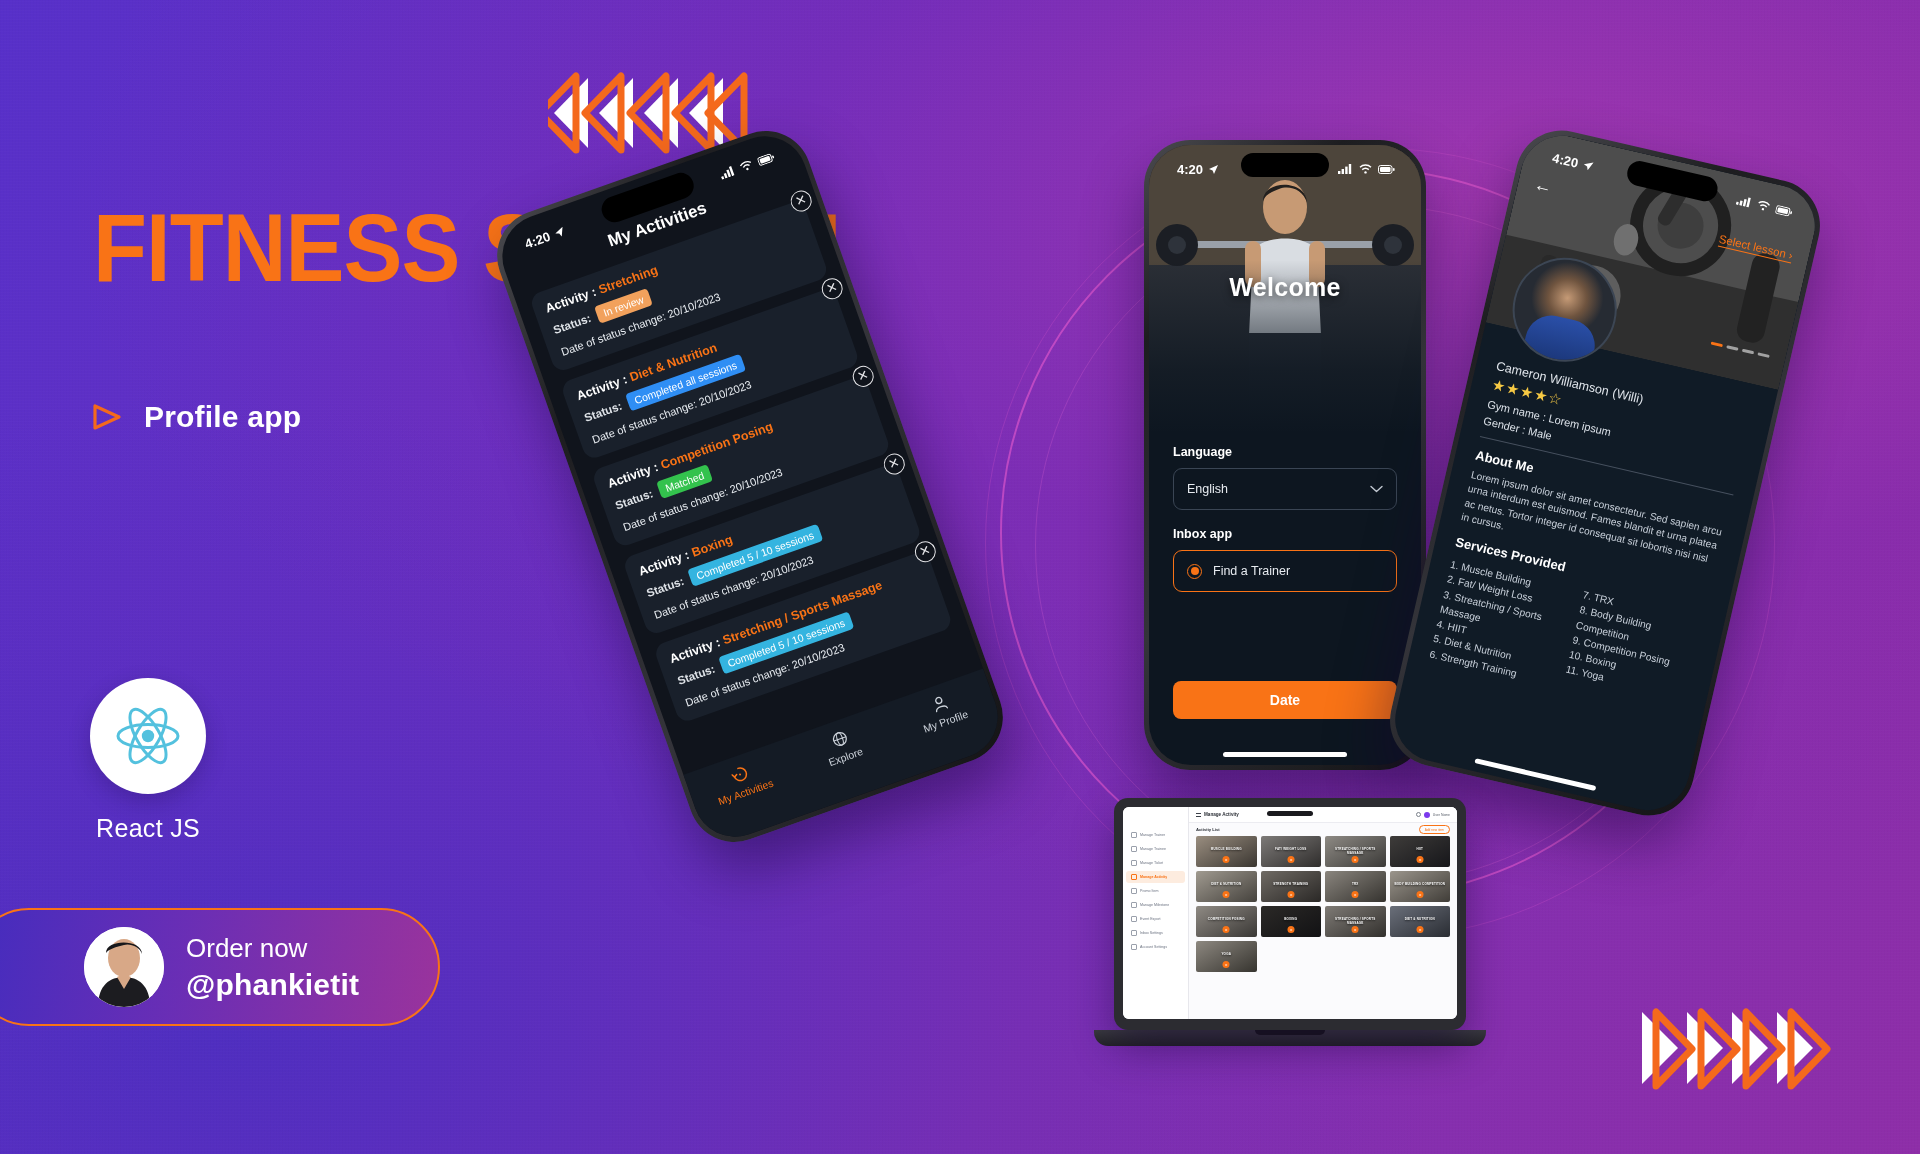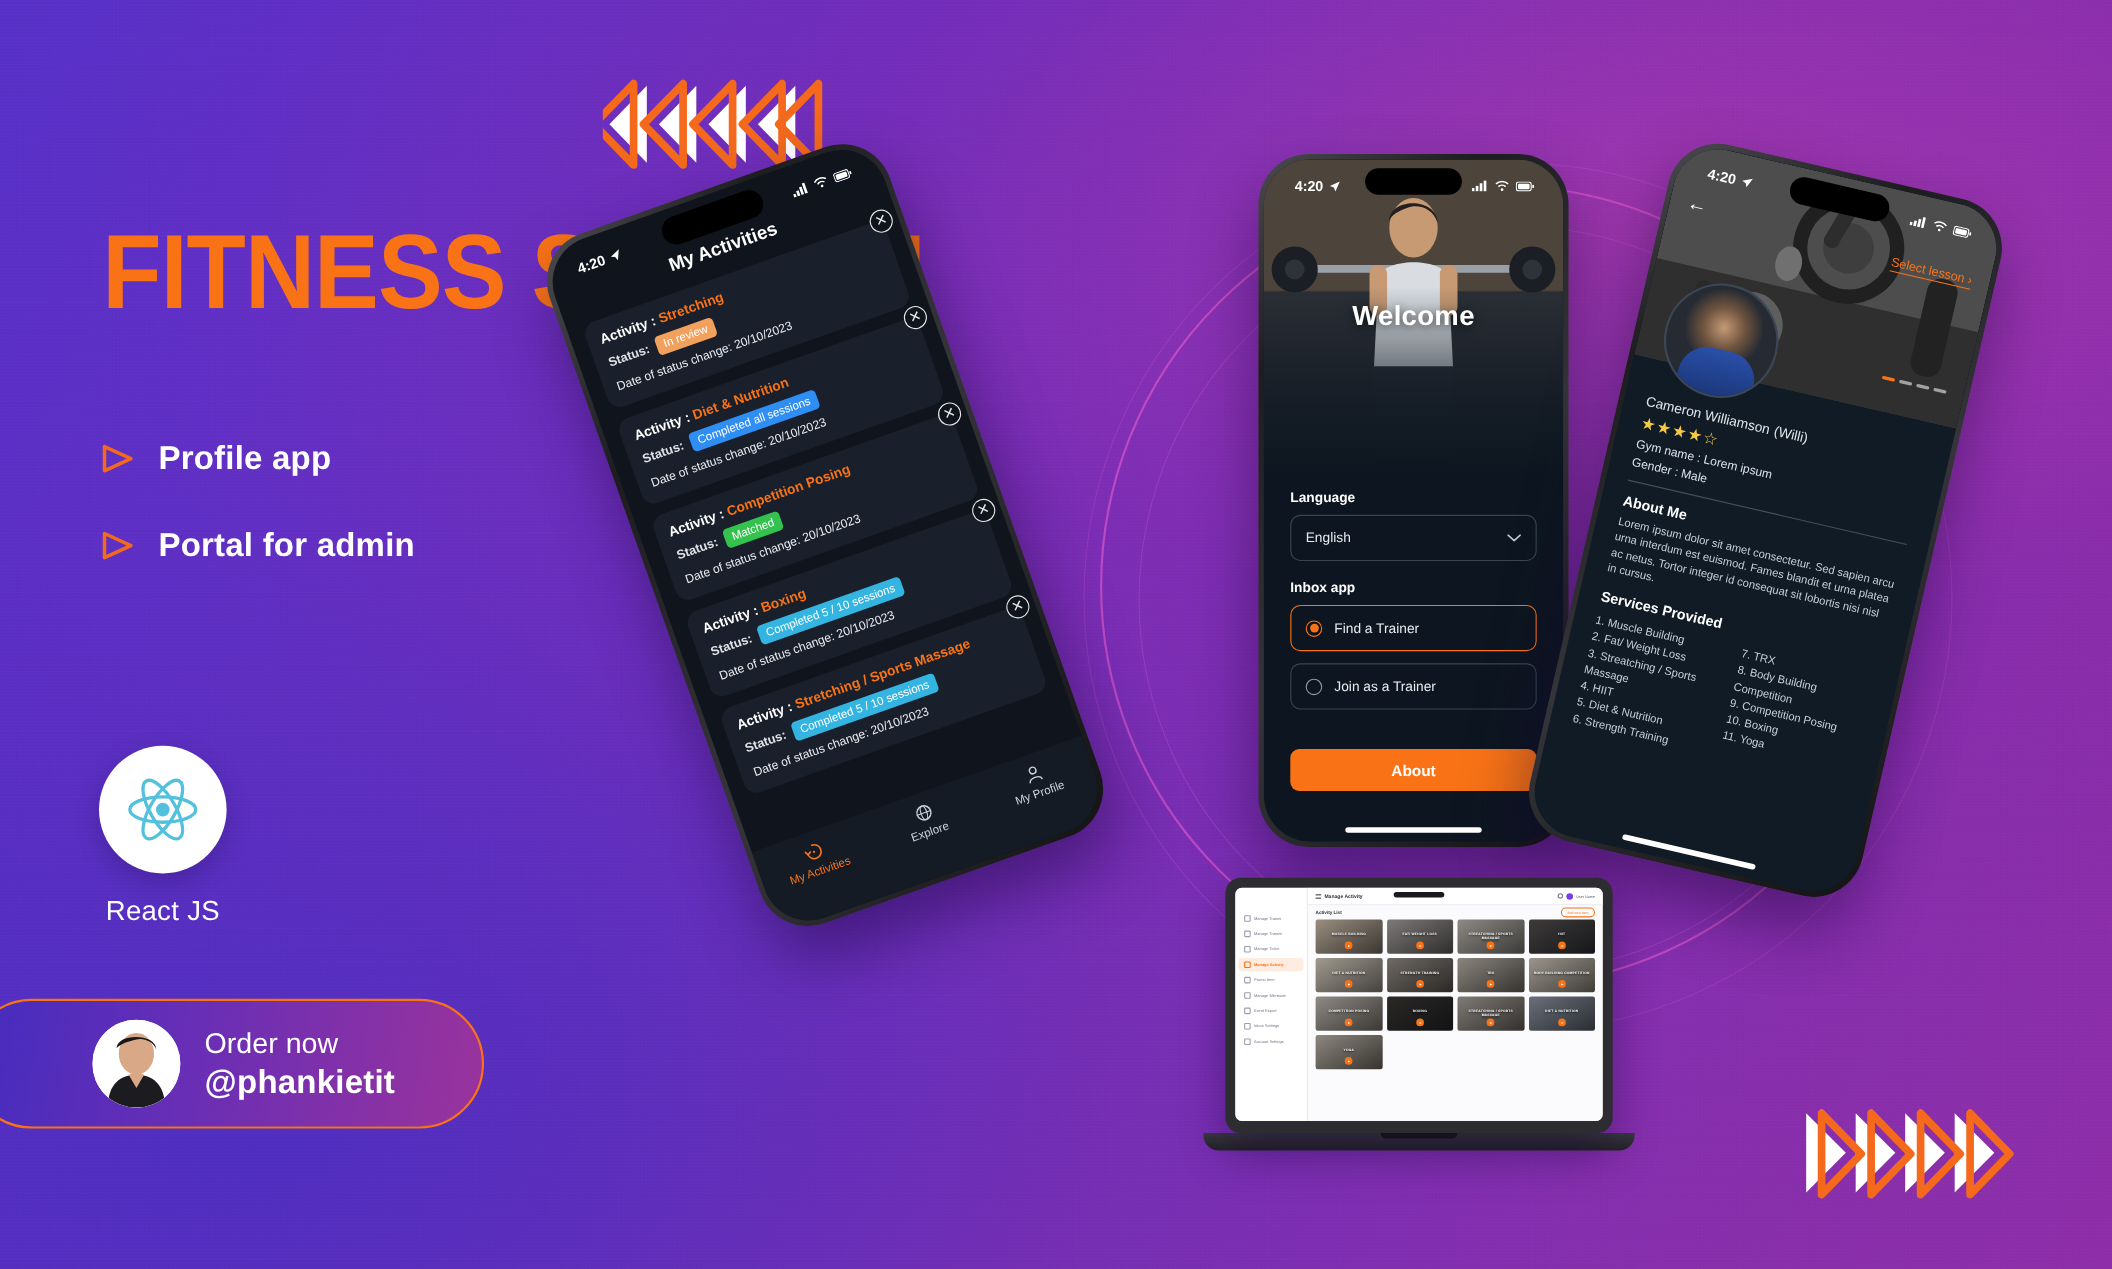--- a/index.html
+++ b/index.html
@@ -297,28 +297,20 @@
 <div class="title">FITNESS SYSTEM</div>
 
 <div class="bullets">
   <div class="bullet">
     <span class="tri">
       <svg width="30" height="28" viewBox="0 0 30 28">
           <polygon points="3,3 3,25 27,14" fill="none" stroke="#f4691c" stroke-width="3.2" stroke-linejoin="round"></polygon>
         </svg>
     </span>
     <span class="lbl">Profile app</span>
-  </div>
-  <div class="bullet">
-    <span class="tri">
-      <svg width="30" height="28" viewBox="0 0 30 28">
-          <polygon points="3,3 3,25 27,14" fill="none" stroke="#f4691c" stroke-width="3.2" stroke-linejoin="round"></polygon>
-        </svg>
-    </span>
-    <span class="lbl">Portal for admin</span>
   </div>
 </div>
 
 <div class="stacks">
   <div class="stack">
     <div class="circle">
       <svg width="74" height="74" viewBox="0 0 74 74">
         <circle cx="37" cy="37" r="6.2" fill="#53c1de"></circle>
         <g fill="none" stroke="#53c1de" stroke-width="3">
           <ellipse cx="37" cy="37" rx="30" ry="11.5"></ellipse>
@@ -517,27 +509,23 @@
           <span>English</span>
           <svg width="13" height="8" viewBox="0 0 13 8">
               <polyline points="1,1.5 6.5,6.5 12,1.5" fill="none" stroke="#c2c9d2" stroke-width="1.4" stroke-linecap="round" stroke-linejoin="round"></polyline>
             </svg>
         </div>
         <div class="p2-label" style="margin-top:17px;">Inbox app</div>
         <div class="p2-radio sel">
           <span class="rdot"></span>
           <span>Find a Trainer</span>
         </div>
-        <div class="p2-radio">
-          <span class="rdot"></span>
-          <span>Join as a Trainer</span>
-        </div>
-      </div>
-
-      <div class="p2-next">About</div>
+      </div>
+
+      <div class="p2-next">Date</div>
       <div class="homebar"></div>
     </div>
   </div>
 </div>
 
 <div class="phone" id="phone3">
   <div class="shell">
     <div class="screen">
       <div class="p3-hero">
         <div class="p3-hero-img">

